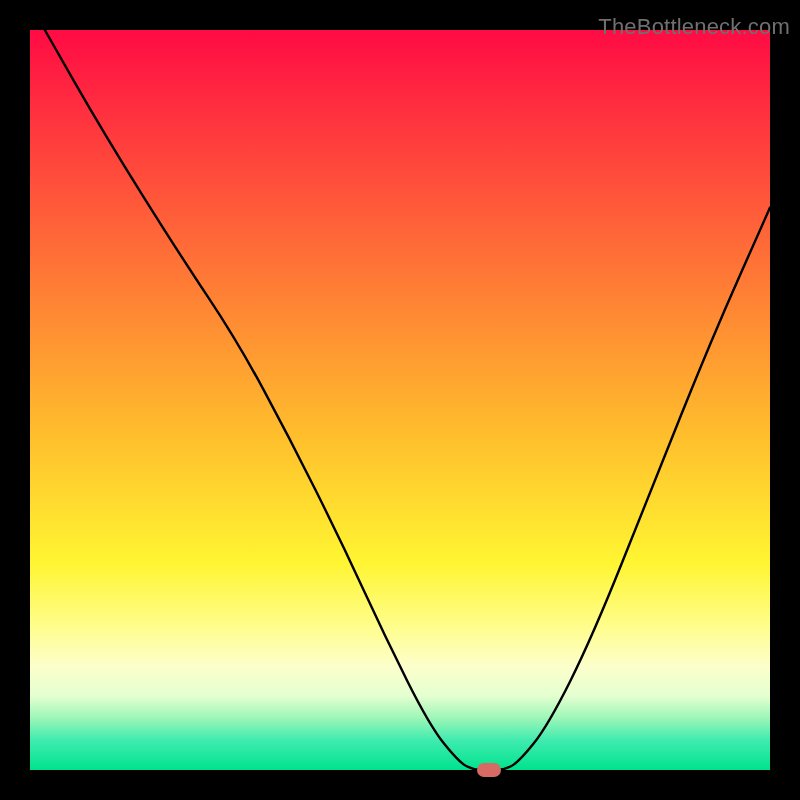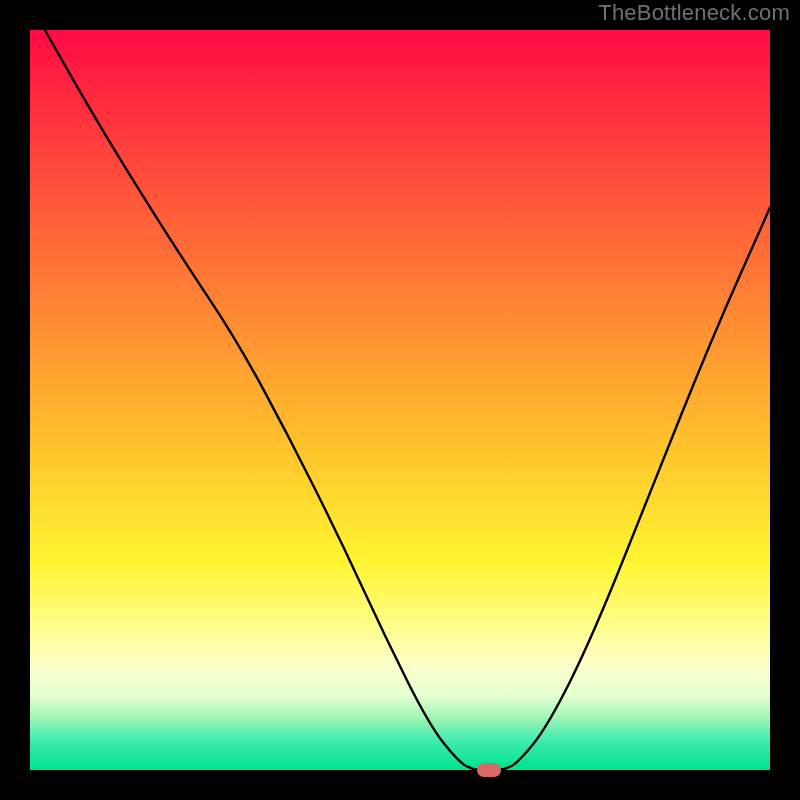--- a/index.html
+++ b/index.html
@@ -12,21 +12,21 @@
     font-family: Arial, Helvetica, sans-serif;
   }
   .frame {
     position: relative;
     width: 800px;
     height: 800px;
     background: #000;
   }
   .watermark {
     position: absolute;
-    top: 0;
+    top: 14px;
     right: 10px;
     color: #707070;
     font-size: 22px;
     font-weight: 500;
     letter-spacing: 0.2px;
     z-index: 5;
     margin-left: 32px;
   }
   .plot {
     position: absolute;

